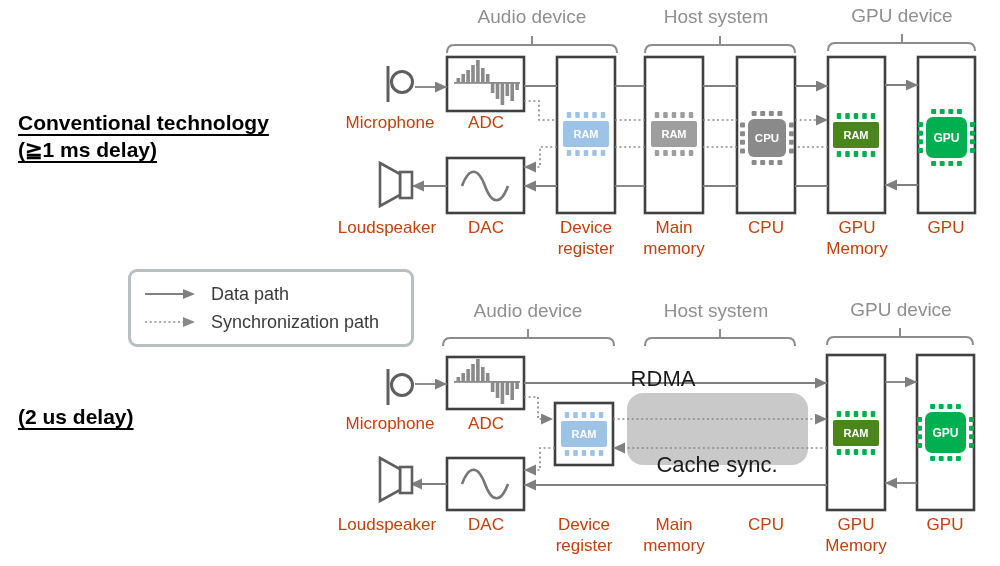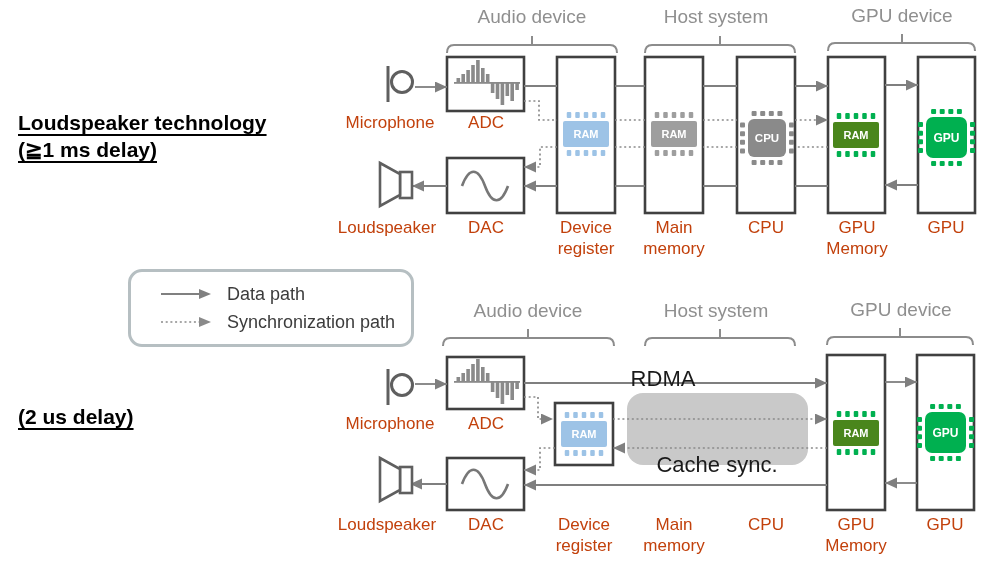--- a/index.html
+++ b/index.html
@@ -13,22 +13,22 @@
   .icn{stroke:#5F5F5F;stroke-width:2.6;fill:#ffffff;}
   .ct{font-family:"Liberation Sans",sans-serif;font-weight:bold;fill:#ffffff;text-anchor:middle;}
   .lbl{position:absolute;transform:translateX(-50%);text-align:center;color:#c2410c;
        font-size:17px;line-height:21px;white-space:pre-line;}
   .hdr{position:absolute;transform:translateX(-50%);color:#8F8F8F;font-size:19px;white-space:nowrap;}
   .ann{position:absolute;transform:translateX(-50%);color:#1a1a1a;font-size:22px;white-space:nowrap;}
   .ttl{position:absolute;color:#000;font-size:21px;font-weight:bold;line-height:27px;}
   .ttl span{display:block;width:max-content;text-decoration:underline;
             text-decoration-thickness:2px;text-underline-offset:4px;}
   .legend{position:absolute;left:128px;top:269px;width:286px;height:78px;box-sizing:border-box;
-          border:3.5px solid #B6BFC2;border-radius:14px;background:#fff;
-          display:flex;flex-direction:column;justify-content:center;gap:7px;padding-left:28px;}
+          border:3.5px solid #B6BFC2;border-radius:9px;background:#fff;
+          display:flex;flex-direction:column;justify-content:center;gap:7px;padding-left:12px;}
   .legrow{display:flex;align-items:center;gap:14px;}
   .legtxt{font-size:18px;color:#3C3C3C;}
 </style>
 </head>
 <body>
 
 <svg class="stage" width="1000" height="566" viewBox="0 0 1000 566">
   <defs>
     <marker id="ah" markerUnits="userSpaceOnUse" markerWidth="13" markerHeight="12" refX="12" refY="5.5" orient="auto">
       <path d="M0,0 L12,5.5 L0,11 Z" fill="#7F7F7F"></path>
@@ -212,21 +212,21 @@
       <use href="#pins4" x="930.1" y="404" fill="#00B050"></use>
       <use href="#pins4" x="930.1" y="456" fill="#00B050"></use>
       <use href="#pins4" transform="translate(922,417.1) rotate(90)" fill="#00B050"></use>
       <use href="#pins4" transform="translate(974,417.1) rotate(90)" fill="#00B050"></use>
       <text class="ct" x="945.5" y="437" font-size="12">GPU</text>
     </g>
   </g>
 </svg>
 
 <div class="ttl" style="left:18px;top:109px;">
-  <span>Loudspeaker technology</span>
+  <span>Conventional technology</span>
   <span>(≧1 ms delay)</span>
 </div>
 <div class="ttl" style="left:18px;top:403px;">
   <span>(2 us delay)</span>
 </div>
 
 <div class="legend">
   <div class="legrow">
     <svg width="54" height="12">
       <line x1="2" y1="6" x2="40" y2="6" stroke="#808080" stroke-width="1.8"></line>

